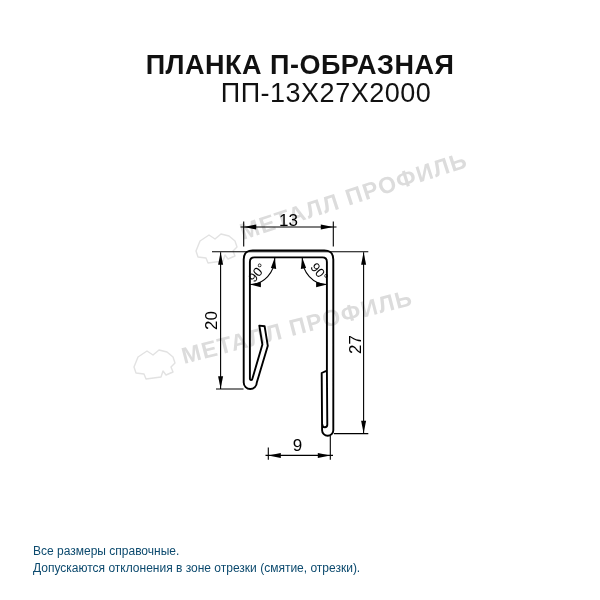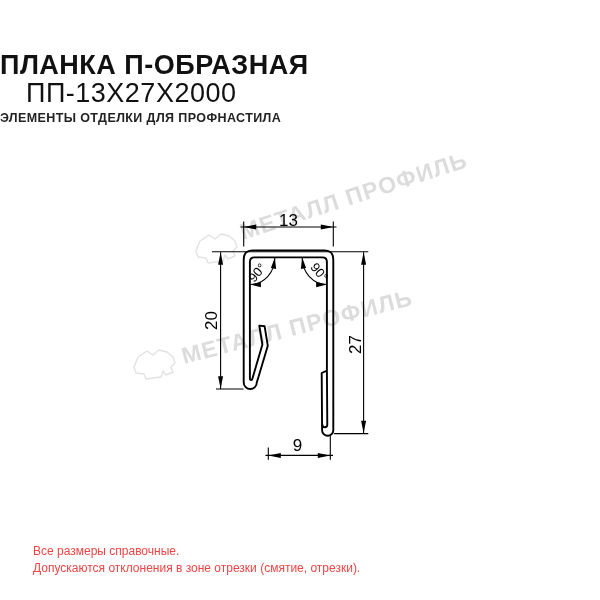--- a/index.html
+++ b/index.html
@@ -1,43 +1,42 @@
 <!DOCTYPE html>
 <html><head>
 <meta charset="utf-8">
 <style>
   html,body{margin:0;padding:0;background:#fff;}
   body{width:600px;height:600px;position:relative;overflow:hidden;
        font-family:"Liberation Sans","DejaVu Sans",sans-serif;}
   .stage{position:absolute;inset:0;width:600px;height:600px;}
 
-  .hdr{position:absolute;left:0;width:600px;color:#111;}
+  .hdr{position:absolute;left:0;width:600px;text-align:center;color:#111;}
   .title1{top:50px;font-size:27px;font-weight:900;letter-spacing:.5px;}
   .title2{top:78px;font-size:27px;font-weight:400;letter-spacing:.5px;padding-left:26px;}
   .subtitle{top:111px;font-size:12.5px;font-weight:700;letter-spacing:.4px;color:#222;}
 
-  .notes{position:absolute;left:33px;top:543px;color:#ef4444;font-size:12px;line-height:16.5px;}
+  .notes{position:absolute;left:33px;top:543px;color:#0c4a6e;font-size:12px;line-height:16.5px;}
 
   svg{position:absolute;left:0;top:0;}
   .wm-text{font-size:23px;font-weight:700;letter-spacing:1.2px;fill:#dcdcdc;}
   .cloud{fill:#ffffff;stroke:#e2e2e2;stroke-width:1.4;stroke-linejoin:round;}
   .profile{fill:none;stroke:#000;stroke-width:1.9;stroke-linejoin:round;stroke-linecap:round;}
   .dim{stroke:#000;stroke-width:1.1;fill:none;}
   .arr{fill:#000;stroke:none;}
   .dim-label{font-size:17px;fill:#000;}
   .ang-label{font-size:13px;fill:#000;}
 </style>
 </head>
 <body>
 
 <div class="stage">
 
   <div class="hdr title1">ПЛАНКА П-ОБРАЗНАЯ</div>
   <div class="hdr title2">ПП-13Х27Х2000</div>
-  <div class="hdr subtitle">ЭЛЕМЕНТЫ ОТДЕЛКИ ДЛЯ ПРОФНАСТИЛА</div>
 
   <svg width="600" height="600" viewBox="0 0 600 600">
     <defs>
       <path id="cloud" d="M 2,18 L 6,8 L 15,2 L 21,6 L 27,1 L 35,3 L 41,8 L 43,14 L 39,18 L 41,23 L 34,26 L 31,22 L 29,28 L 14,30 L 12,25 L 4,24 Z"></path>
     </defs>
 
     <use href="#cloud" class="cloud" transform="translate(194,233)"></use>
     <use href="#cloud" class="cloud" transform="translate(132,349)"></use>
     <text class="wm-text" x="243" y="240" transform="rotate(-18 243 240)">МЕТАЛЛ ПРОФИЛЬ</text>
     <text class="wm-text" x="184" y="364" transform="rotate(-14.5 184 364)">МЕТАЛЛ ПРОФИЛЬ</text>

